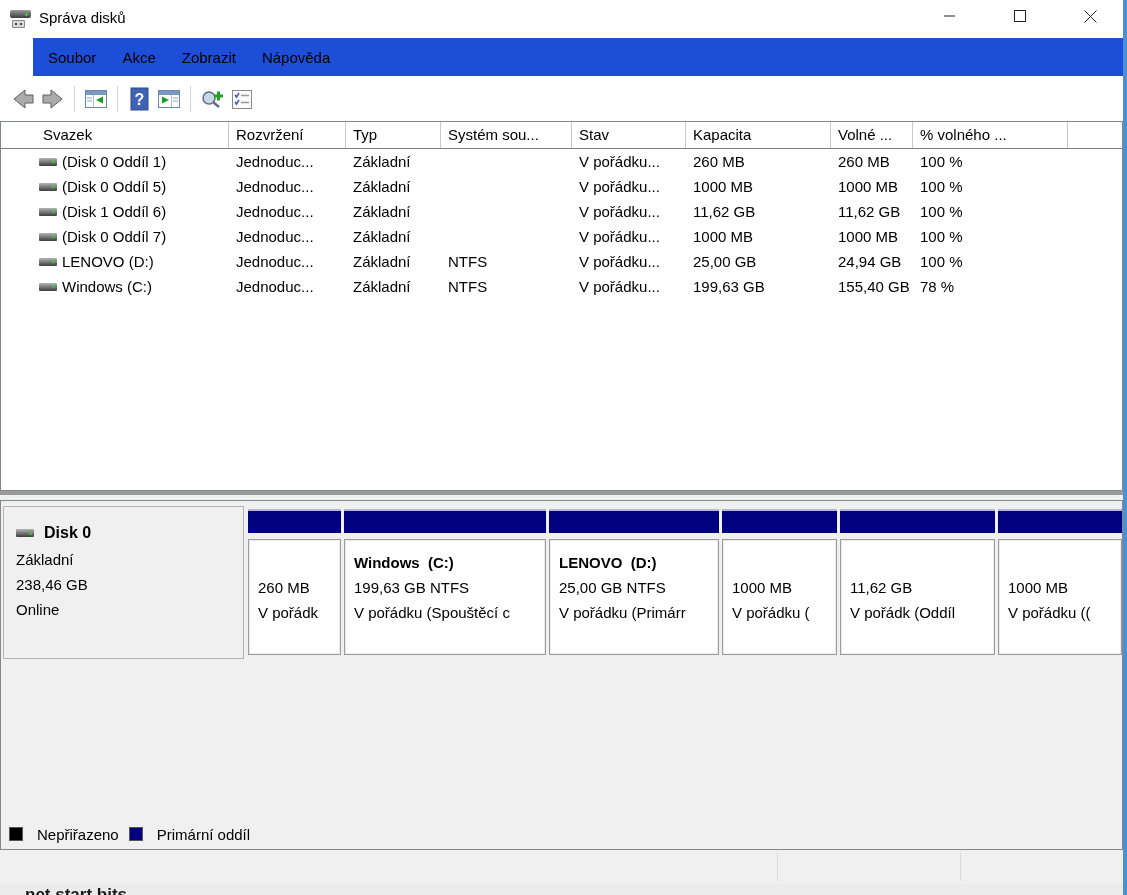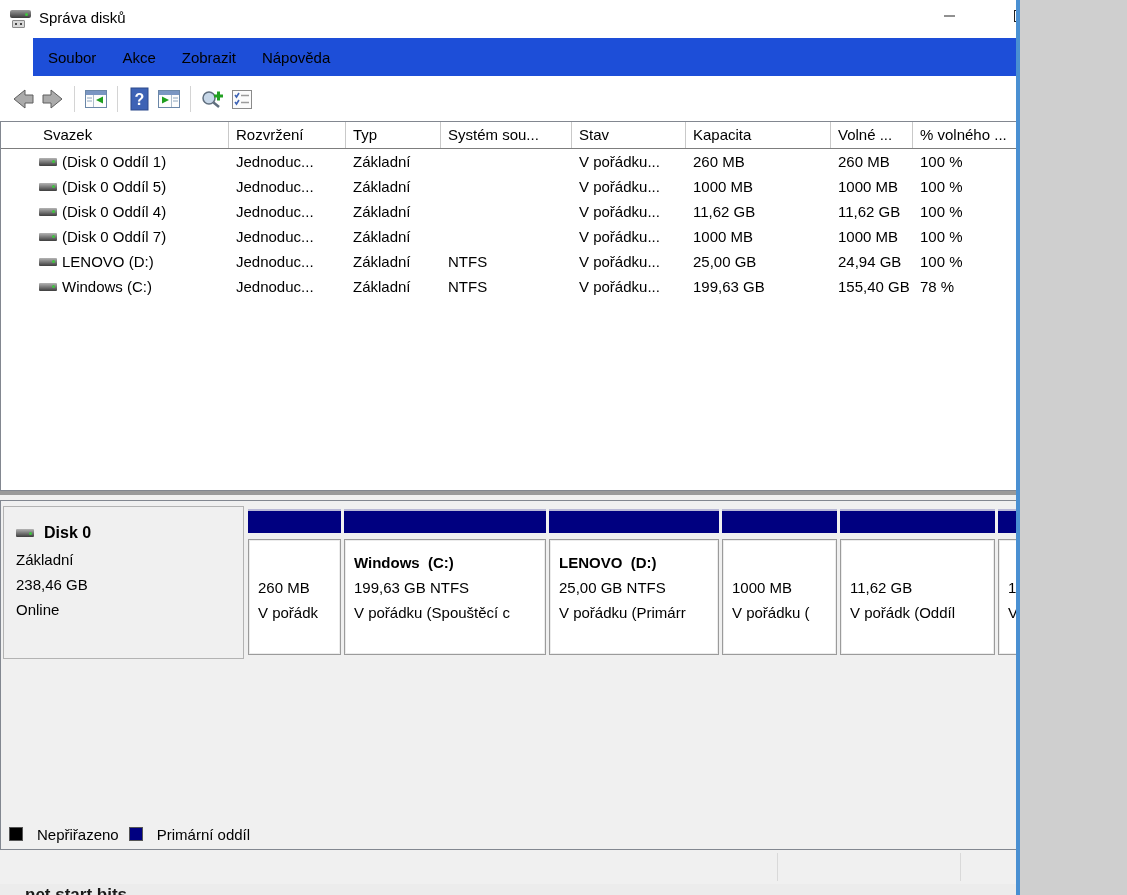--- a/index.html
+++ b/index.html
@@ -1,19 +1,19 @@
 <!DOCTYPE html>
 <html><head>
 <meta charset="utf-8">
 <style>
   * { margin:0; padding:0; box-sizing:border-box; }
   html,body { background:#cfcfcf; }
   body { font-family:"Liberation Sans","DejaVu Sans",sans-serif; }
   .window{
-    position:relative; width:1020px; height:895px; background:#fff;
+    position:relative; width:1127px; height:895px; background:#fff;
     overflow:hidden; font-size:15px; color:#000;
   }
   
   .titlebar{ position:absolute; top:0; left:0; width:1123px; height:38px; background:#fff; }
   .app-icon{ position:absolute; left:10px; top:8px; width:22px; height:22px; }
   .app-icon .drive{ position:absolute; left:0; top:2px; width:21px; height:8px;
     background:linear-gradient(#9a9a9a,#3c3c3c); border-radius:2px; }
   .app-icon .drive::after{ content:""; position:absolute; right:3px; top:2.5px; width:3px; height:3px;
     background:#3ec53e; border-radius:50%; }
   .app-icon .base{ position:absolute; left:2px; top:12px; width:13px; height:8px;
@@ -219,21 +219,21 @@
       <div class="lv-cell c2">Základní</div>
       <div class="lv-cell c3"></div>
       <div class="lv-cell c4">V pořádku...</div>
       <div class="lv-cell c5">1000 MB</div>
       <div class="lv-cell c6">1000 MB</div>
       <div class="lv-cell c7">100 %</div>
     </div>
     <div class="lv-row">
       <div class="lv-cell c0 row-c0">
           <span class="disk-glyph"></span>
-          <span>(Disk 0 Oddíl 4)</span>
+          <span>(Disk 1 Oddíl 6)</span>
         </div>
       <div class="lv-cell c1">Jednoduc...</div>
       <div class="lv-cell c2">Základní</div>
       <div class="lv-cell c3"></div>
       <div class="lv-cell c4">V pořádku...</div>
       <div class="lv-cell c5">11,62 GB</div>
       <div class="lv-cell c6">11,62 GB</div>
       <div class="lv-cell c7">100 %</div>
     </div>
     <div class="lv-row">

